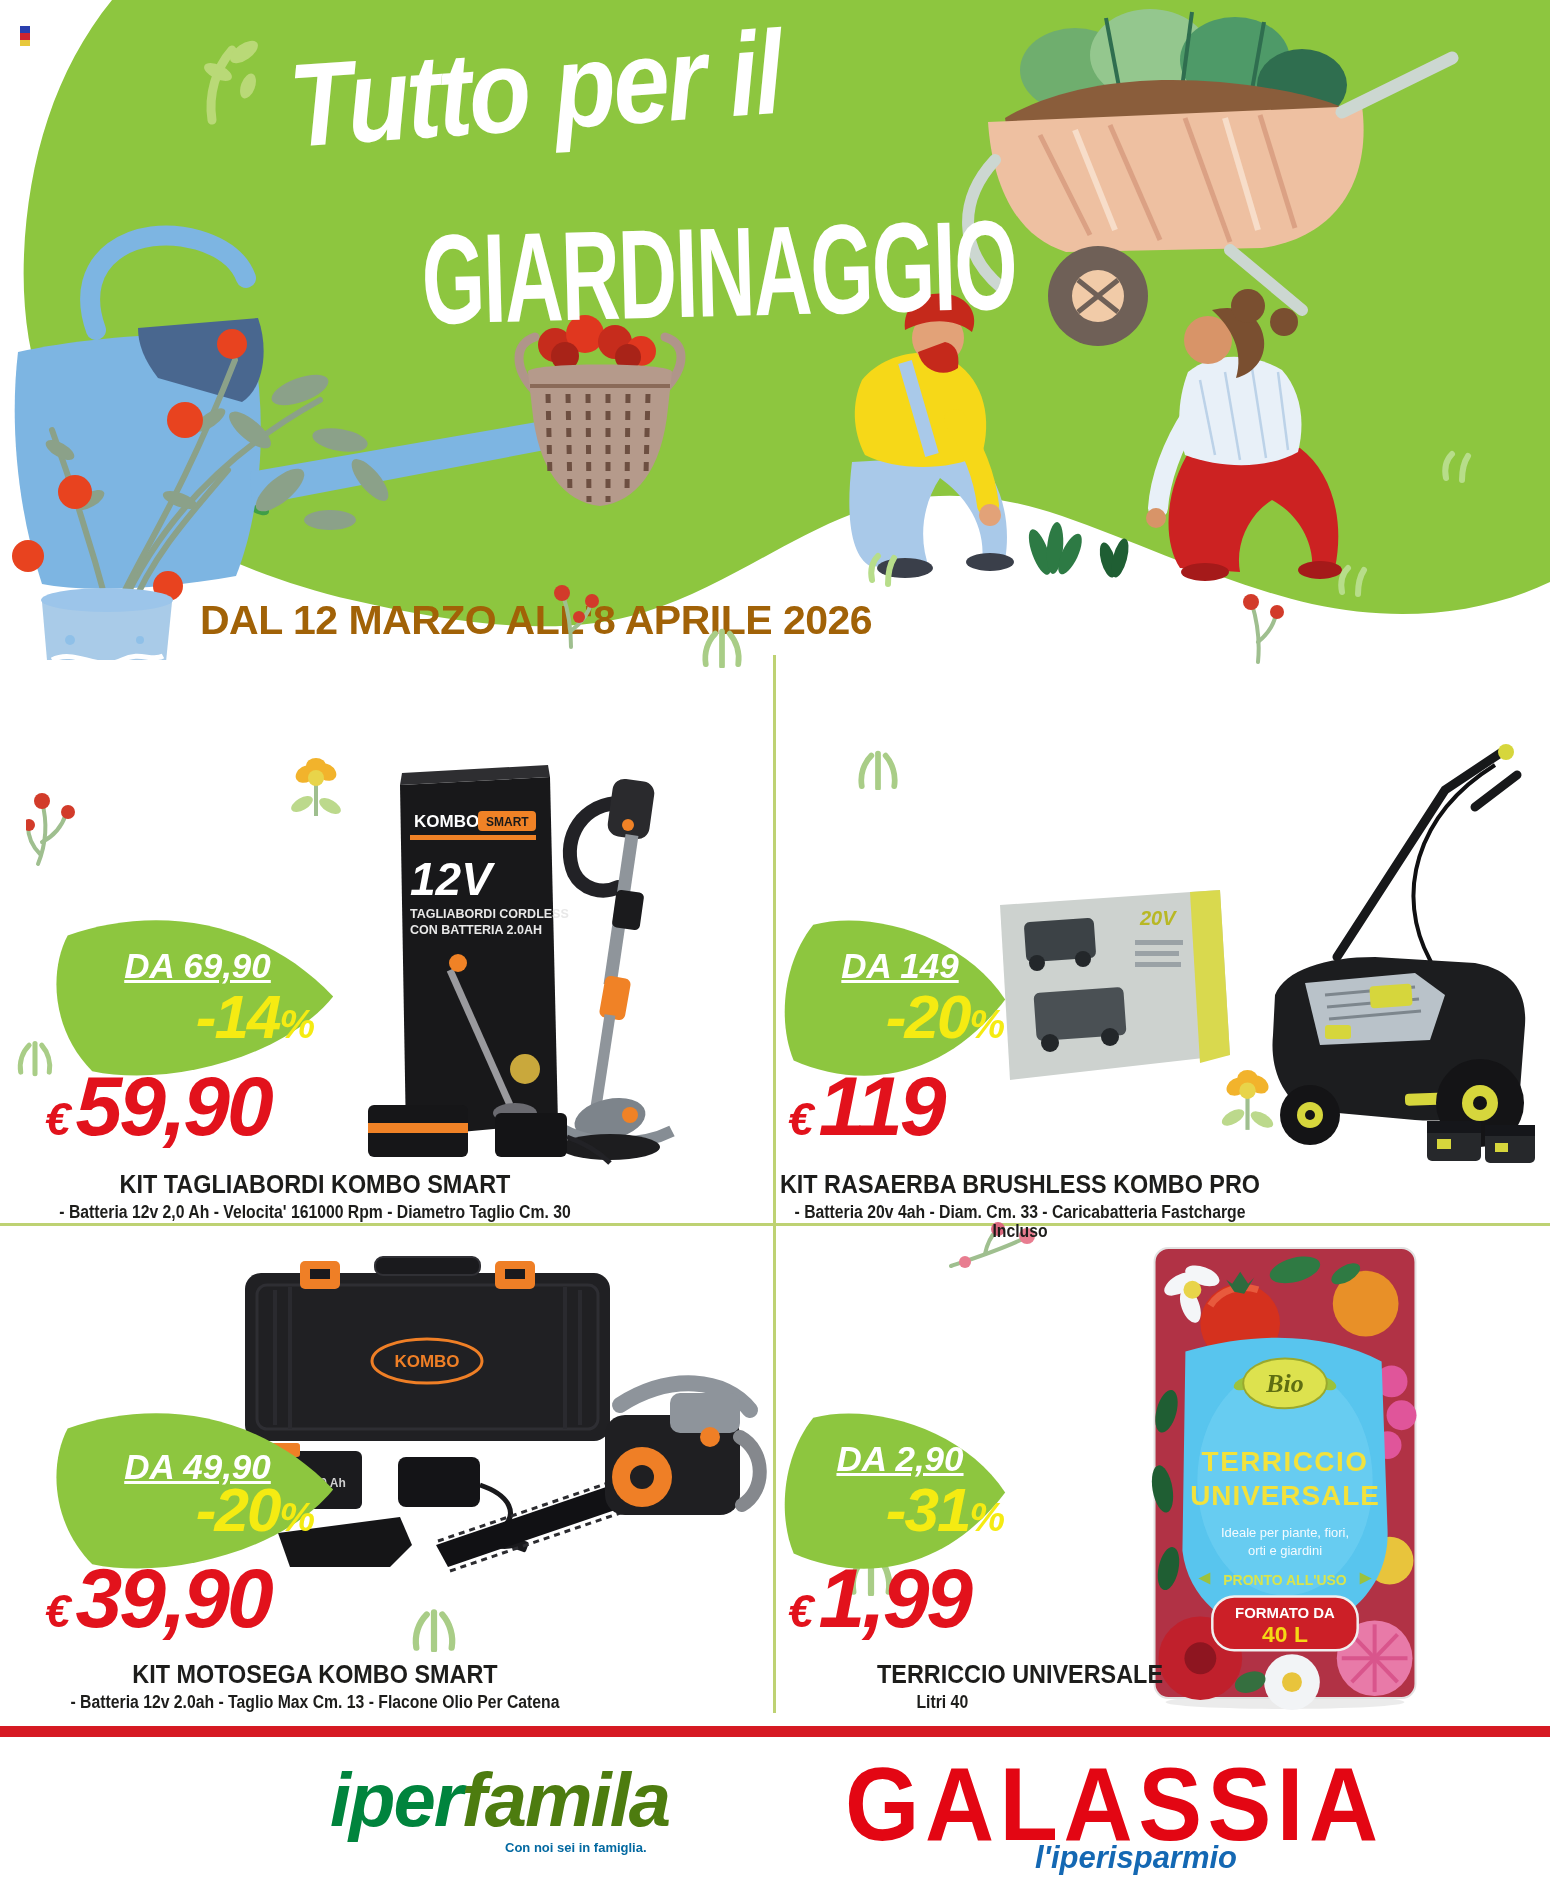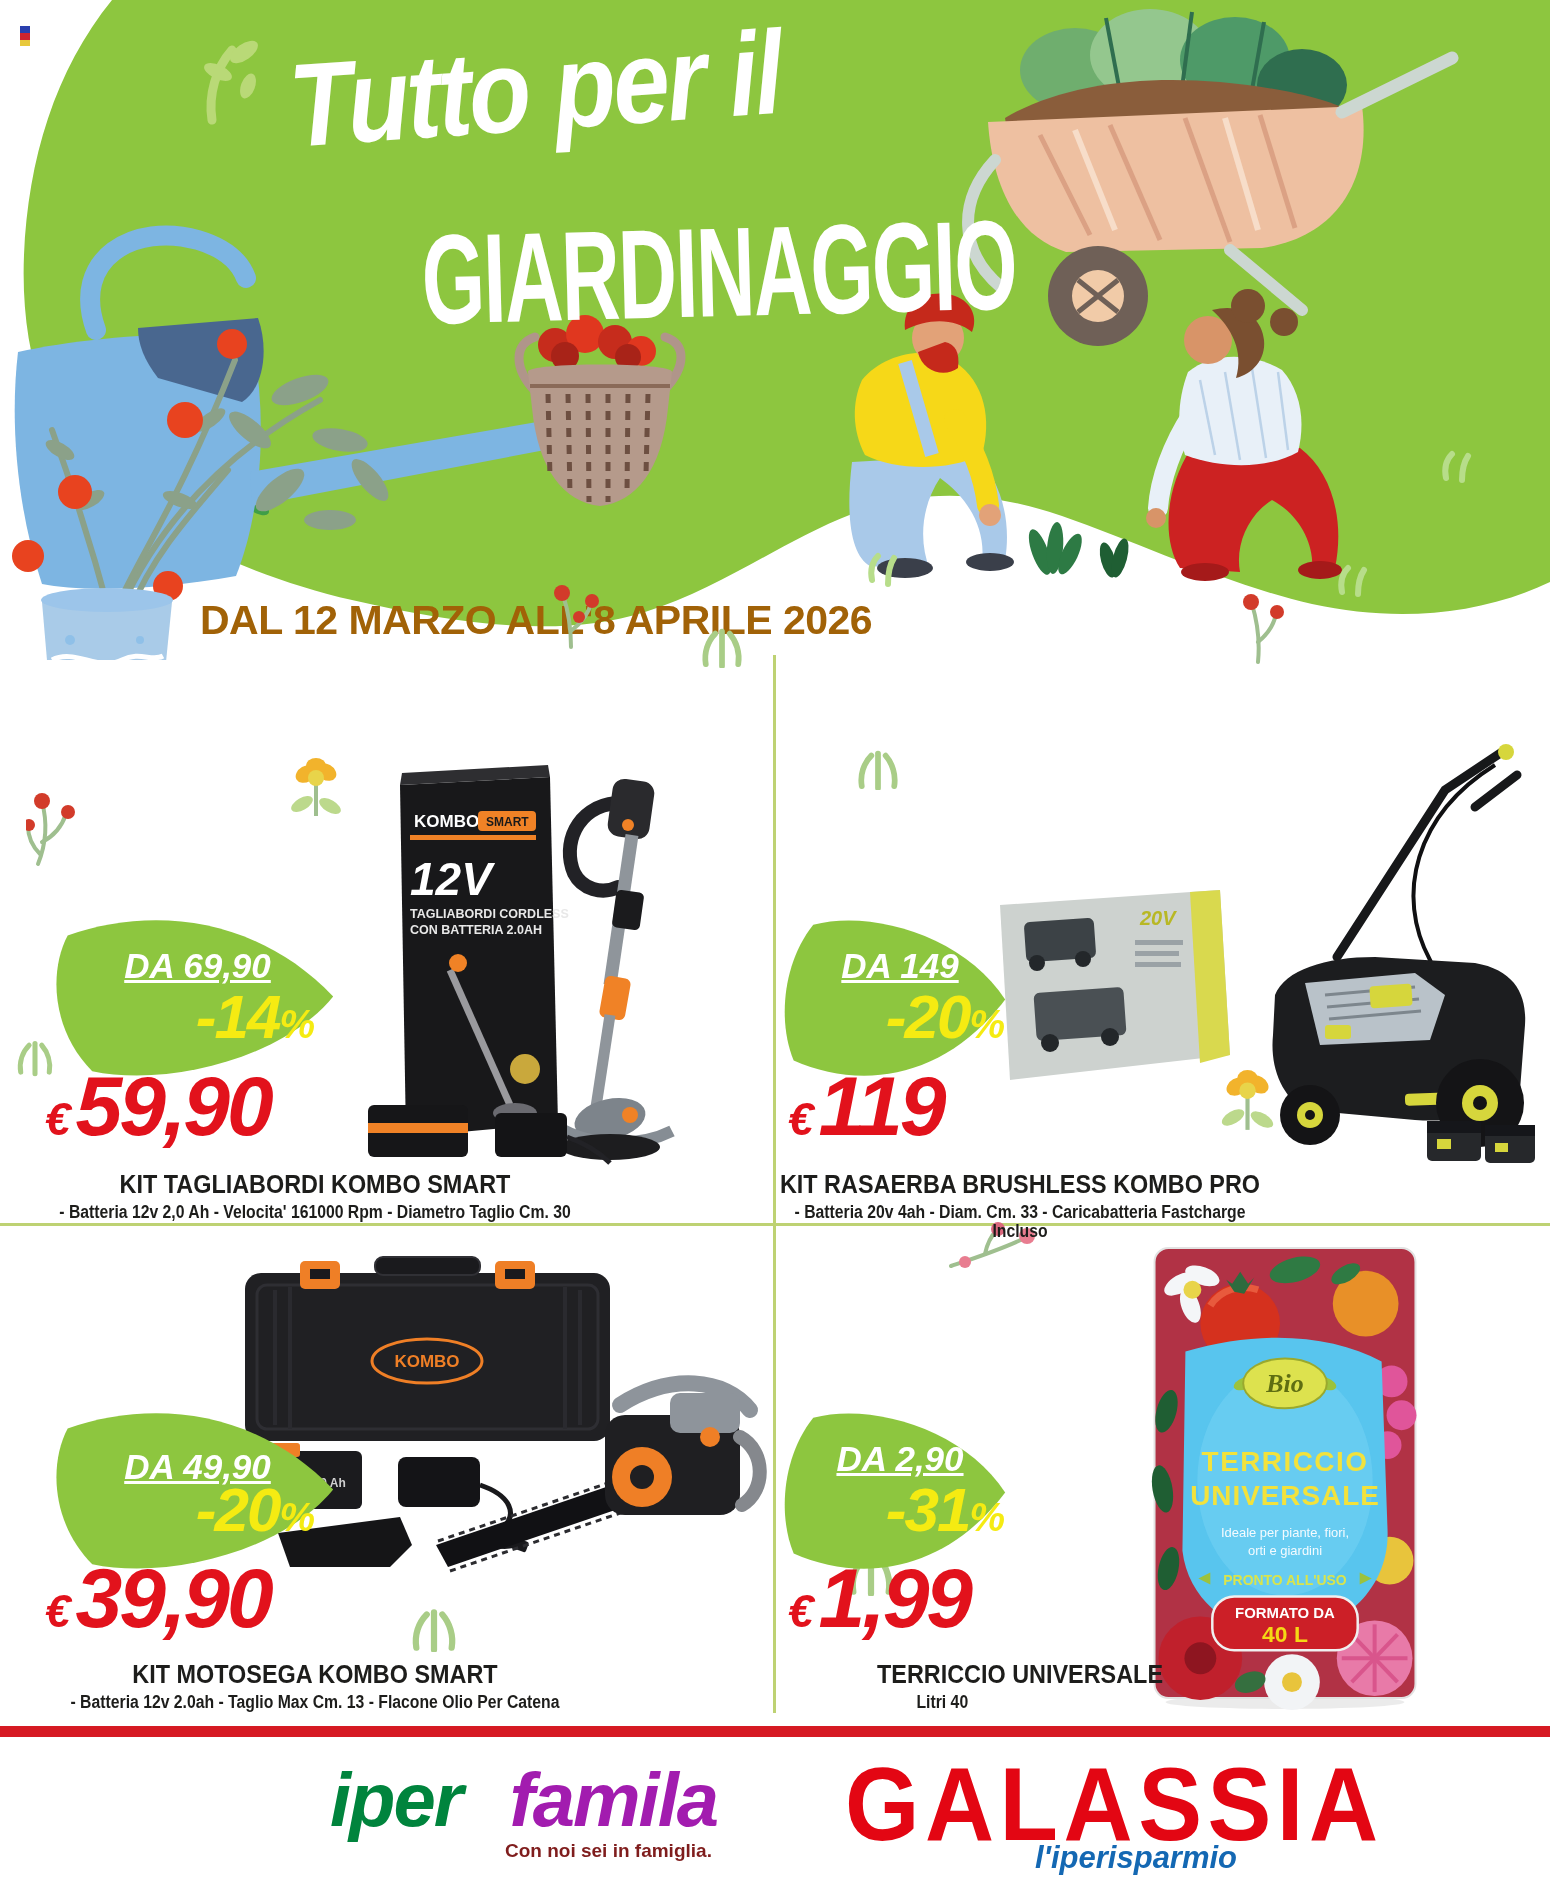--- a/index.html
+++ b/index.html
@@ -33,22 +33,22 @@
   .price .val{font-size:84px;letter-spacing:-3px;}
 
   .ptext{transform:scaleX(0.9);transform-origin:center top;color:#1d1d1b;}
   .pname{font-size:26px;font-weight:bold;text-align:center;line-height:1.1;}
   .pspecs{font-size:17.5px;font-weight:bold;text-align:center;margin-top:4px;line-height:1.1;}
   .specs-left{text-align:left;padding-left:155px;}
 
   
   .brand1{font-size:76px;font-weight:bold;font-style:italic;letter-spacing:-2px;white-space:nowrap;}
   .brand1 .g{color:#00843d;}
-  .brand1 .r{color:#a21caf;margin-left:48px;}
-  .brand1tag{font-size:19px;font-weight:bold;color:#7f1d1d;white-space:nowrap;}
+  .brand1 .r{color:#4d7c0f;}
+  .brand1tag{font-size:13px;font-weight:bold;color:#0369a1;white-space:nowrap;}
   .brand2{font-size:104px;font-weight:bold;color:#e30613;letter-spacing:6px;
           transform:scaleX(0.92);transform-origin:left top;line-height:0.85;white-space:nowrap;}
   .brand2tag{font-size:31px;font-weight:bold;font-style:italic;color:#1468b3;white-space:nowrap;}
 
   .cell{}
   svg{display:block;}
 </style>
 </head>
 <body>
 

